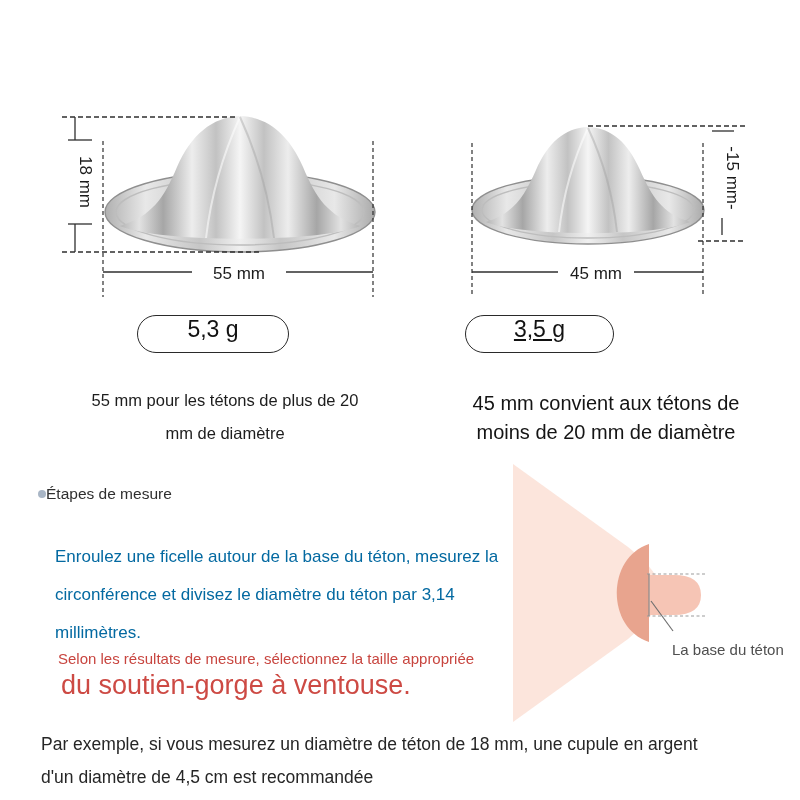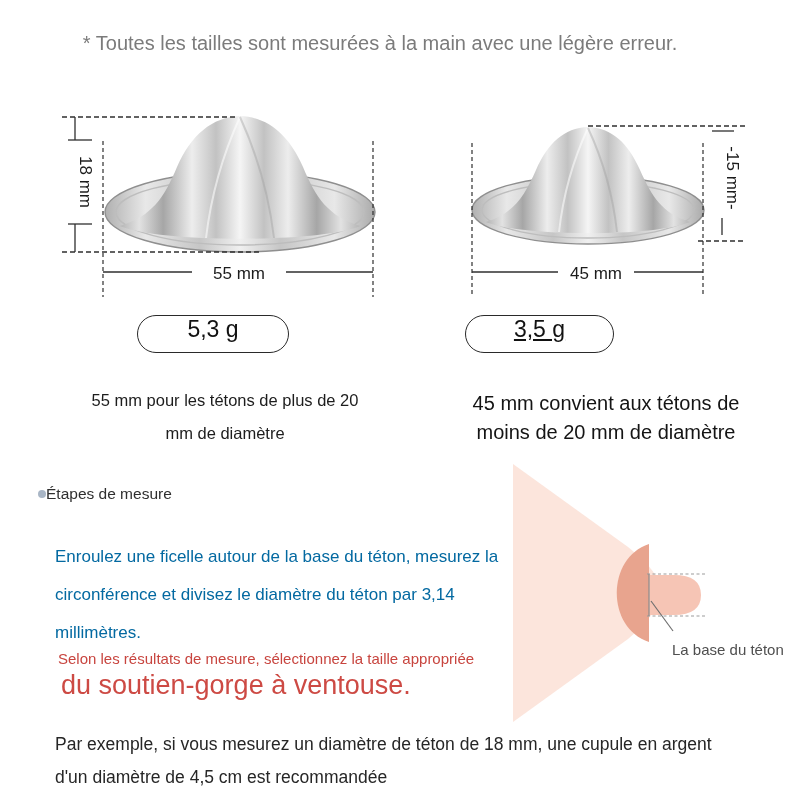--- a/index.html
+++ b/index.html
@@ -26,27 +26,26 @@
   .desc-large{left:60px;top:384px;width:330px;font-size:16.5px;line-height:33px;}
   .desc-small{left:446px;top:389px;width:320px;font-size:20px;line-height:29px;color:#141414;}
   
   .section-row{left:38px;top:485px;display:flex;align-items:center;gap:0;}
   .bullet{width:8px;height:8px;border-radius:50%;background:#a9b6c6;}
   .section-title{font-size:15.5px;color:#2f2f2f;}
   .instructions{left:55px;top:538px;width:470px;font-size:17px;line-height:38px;color:#0369a1;}
   .warning-small{left:58px;top:650px;font-size:15px;color:#c8453f;}
   .warning-large{left:61px;top:670px;font-size:27px;color:#cd4a44;}
   .illus-label{left:672px;top:641px;font-size:15px;color:#4f4f4f;}
-  .footer-text{left:55px;top:728px;width:710px;font-size:17.5px;line-height:33px;color:#262626;}
+  .footer-text{left:41px;top:728px;width:710px;font-size:17.5px;line-height:33px;color:#262626;}
 </style>
 </head>
 <body>
 
 <div class="abs header">
-  <div>* Toutes les tailles sont mesurées à la main avec une légère erreur.</div>
 </div>
 
 <svg id="diagram" width="800" height="800" viewBox="0 0 800 800">
   <defs>
     <linearGradient id="metalDome" x1="0" y1="0" x2="1" y2="0">
       <stop offset="0" stop-color="#b4b4b4"></stop>
       <stop offset="0.08" stop-color="#e2e2e2"></stop>
       <stop offset="0.18" stop-color="#a6a6a6"></stop>
       <stop offset="0.30" stop-color="#ededed"></stop>
       <stop offset="0.40" stop-color="#c2c2c2"></stop>

